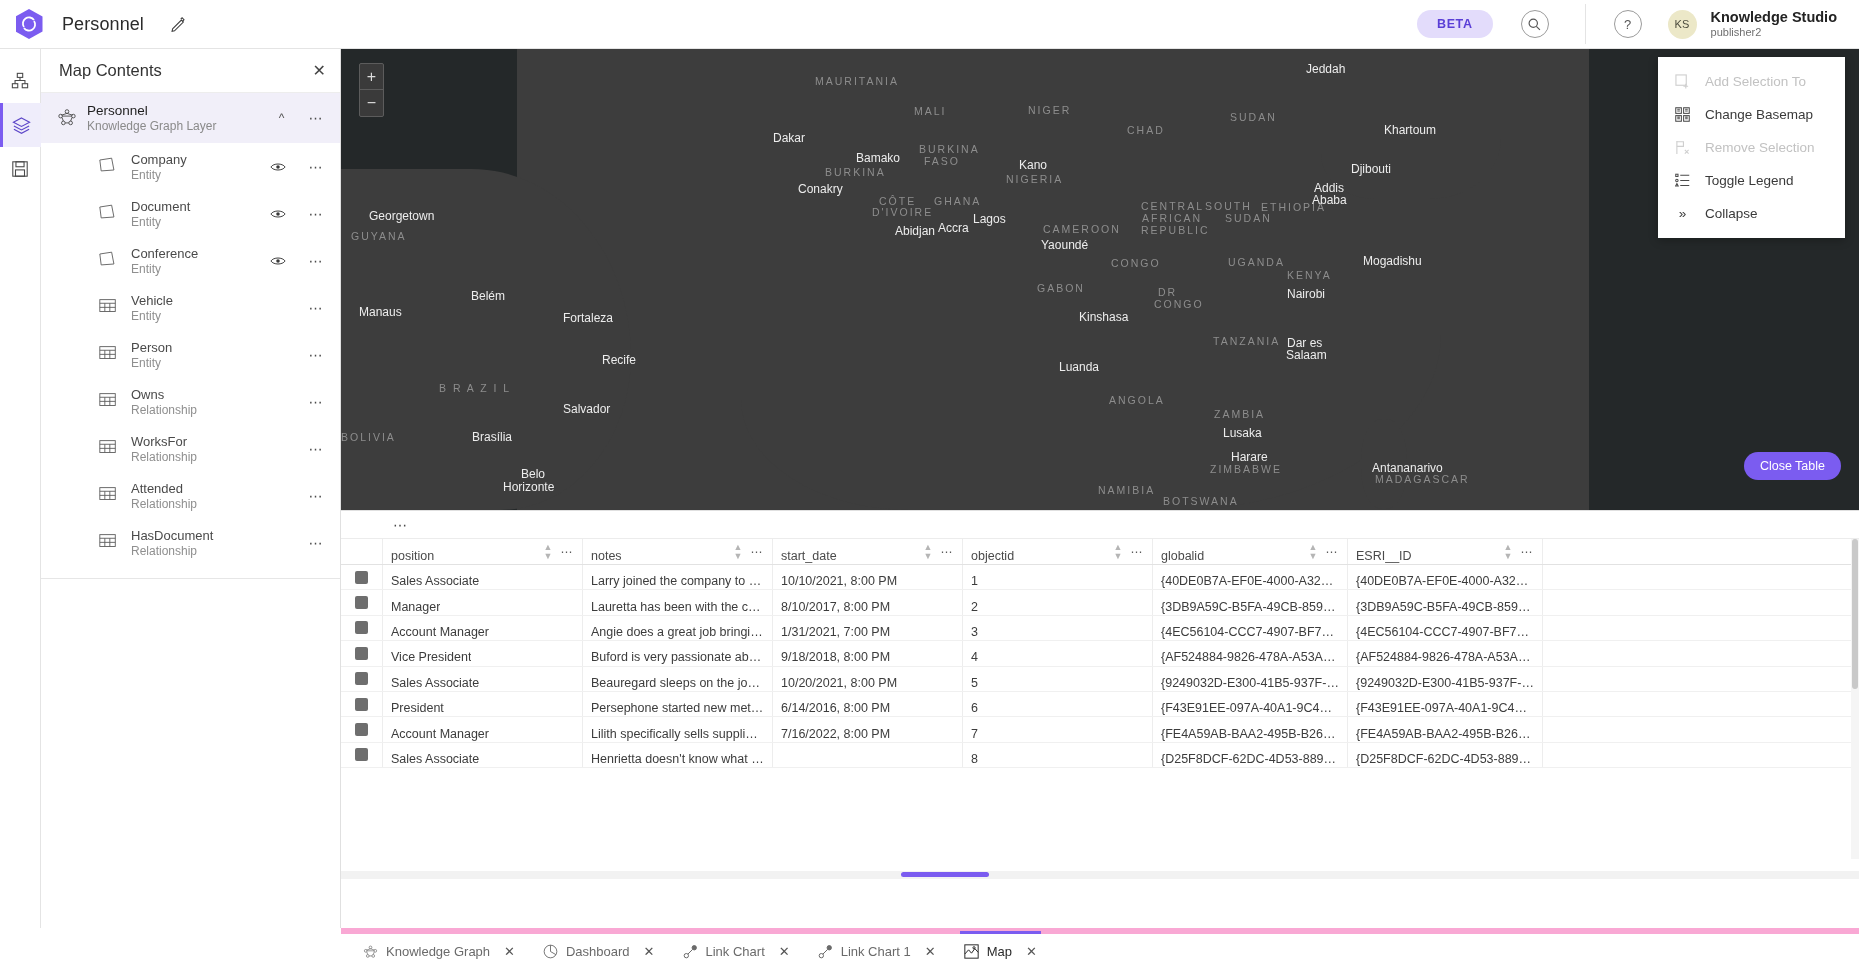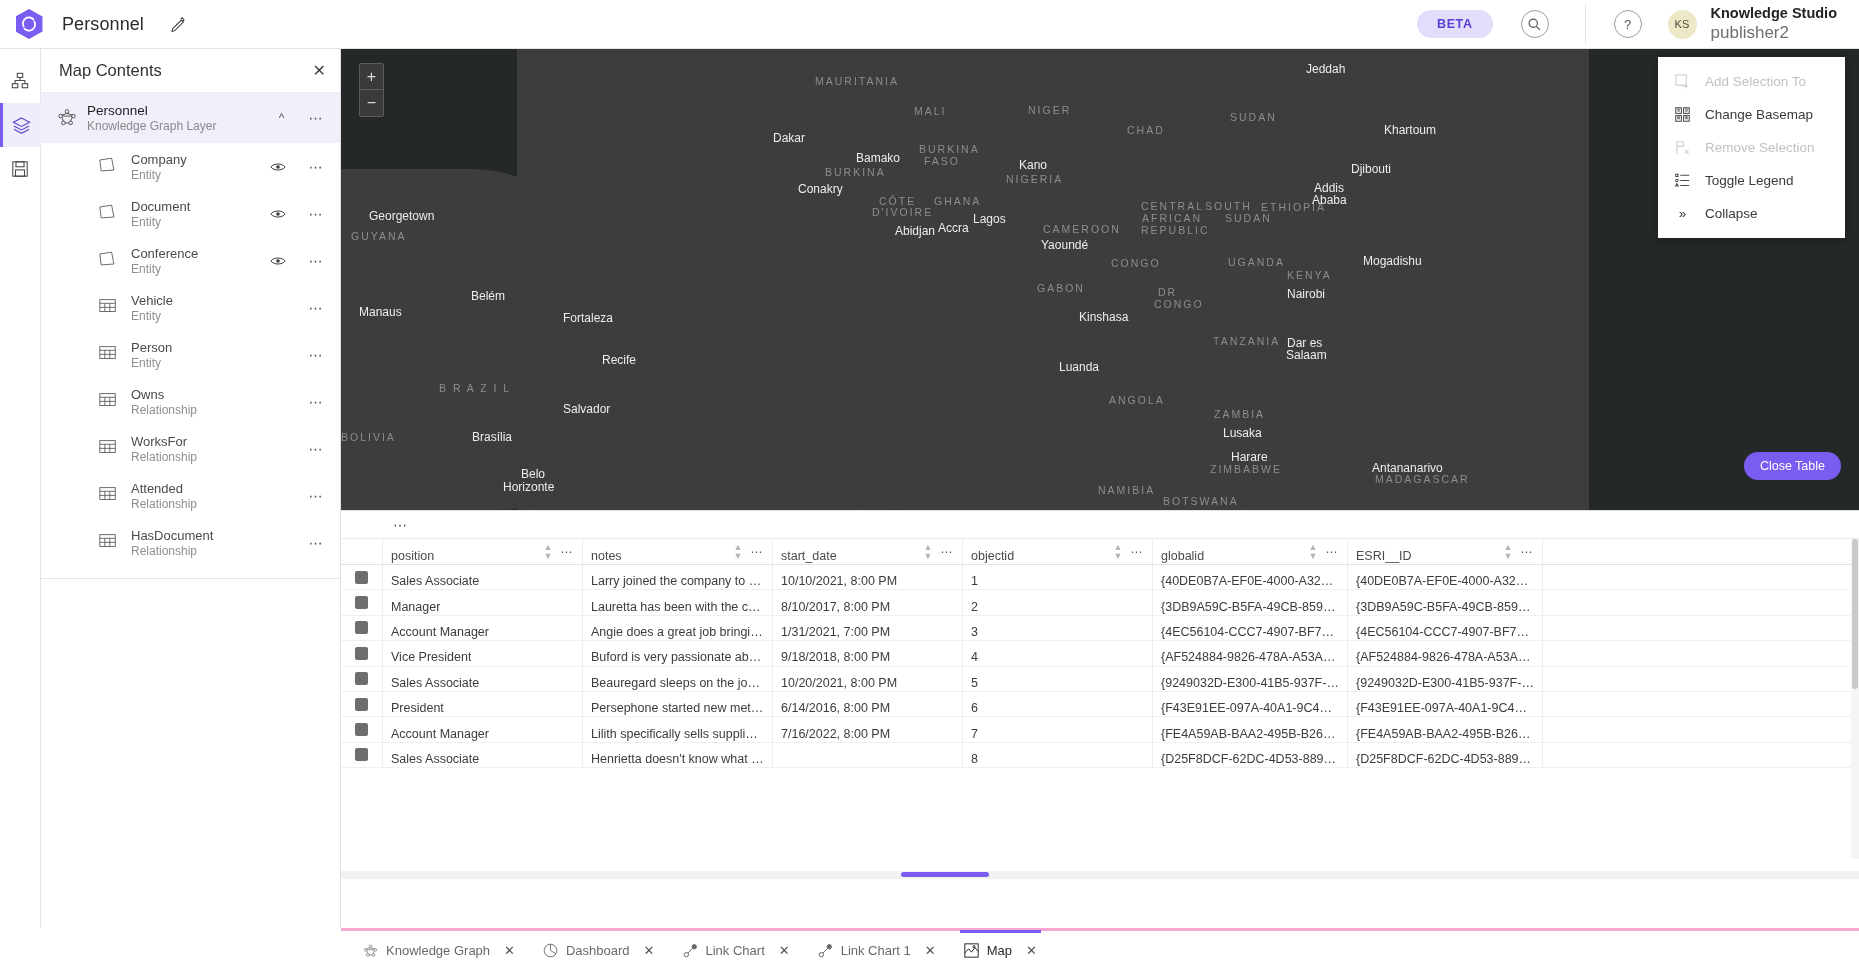--- a/index.html
+++ b/index.html
@@ -39,21 +39,21 @@
     color: #555; font-size: 13px; background: #fff;
   }
   .hdr-sep { width:1px; height:40px; background:#e4e4e4; margin: 0 0 0 0; }
   .avatar {
     width: 29px; height: 29px; border-radius: 50%; background: #ece8c8;
     color: #4c4c3e; font-size: 11px; display: flex; align-items: center; justify-content: center;
     cursor: pointer; letter-spacing: .3px;
   }
   .user-block { line-height: 1.25; margin-right: 22px; }
   .user-name { font-size: 14.5px; font-weight: bold; color: #232323; }
-  .user-sub { font-size: 17px; color: #6f6f6f; }
+  .user-sub { font-size: 11px; color: #6f6f6f; }
 
   
   .rail {
     position: absolute; top: 49px; left: 0; width: 41px; height: 920px;
     background: #fff; border-right: 1px solid #e4e4e4;
     display: flex; flex-direction: column; align-items: center; padding-top: 10px;
   }
   .rail-btn {
     width: 41px; height: 44px; display: flex; align-items: center; justify-content: center;
     cursor: pointer; color: #4a4a4a;
@@ -181,21 +181,21 @@
   .hscroll {
     position:absolute; left: 0; bottom: 0; width: 1518px; height: 8px; background: #f2f2f2;
   }
   .hscroll i { position:absolute; left: 560px; top: 1px; width: 88px; height: 5px; background: #7b5cf0; border-radius: 3px; display:block; }
   .vscroll { position:absolute; right:0; top: 28px; width: 8px; height: 320px; background: #f5f5f5; }
   .vscroll i { position:absolute; left:1px; top: 0; width: 6px; height: 150px; background: #c9c9c9; border-radius: 3px; display:block; }
 
   
   .tabbar {
     position: absolute; left: 341px; bottom: 0; width: 1518px; height: 41px;
-    background: #fff; border-top: 3px solid #f9a8d4;
+    background: #fff; border-top: 6px solid #f9a8d4;
     display: flex; align-items: center; padding-left: 8px;
   }
   .tab {
     display: flex; align-items: center; gap: 8px; padding: 0 14px; height: 41px;
     font-size: 13px; color: #6a6a6a; cursor: pointer; position: relative;
   }
   .tab.active { color: #2a2a2a; }
   .tab.active::after {
     content: ""; position: absolute; top: 0; left: 10px; right: 10px; height: 3px; background: #7b5cf0;
   }

